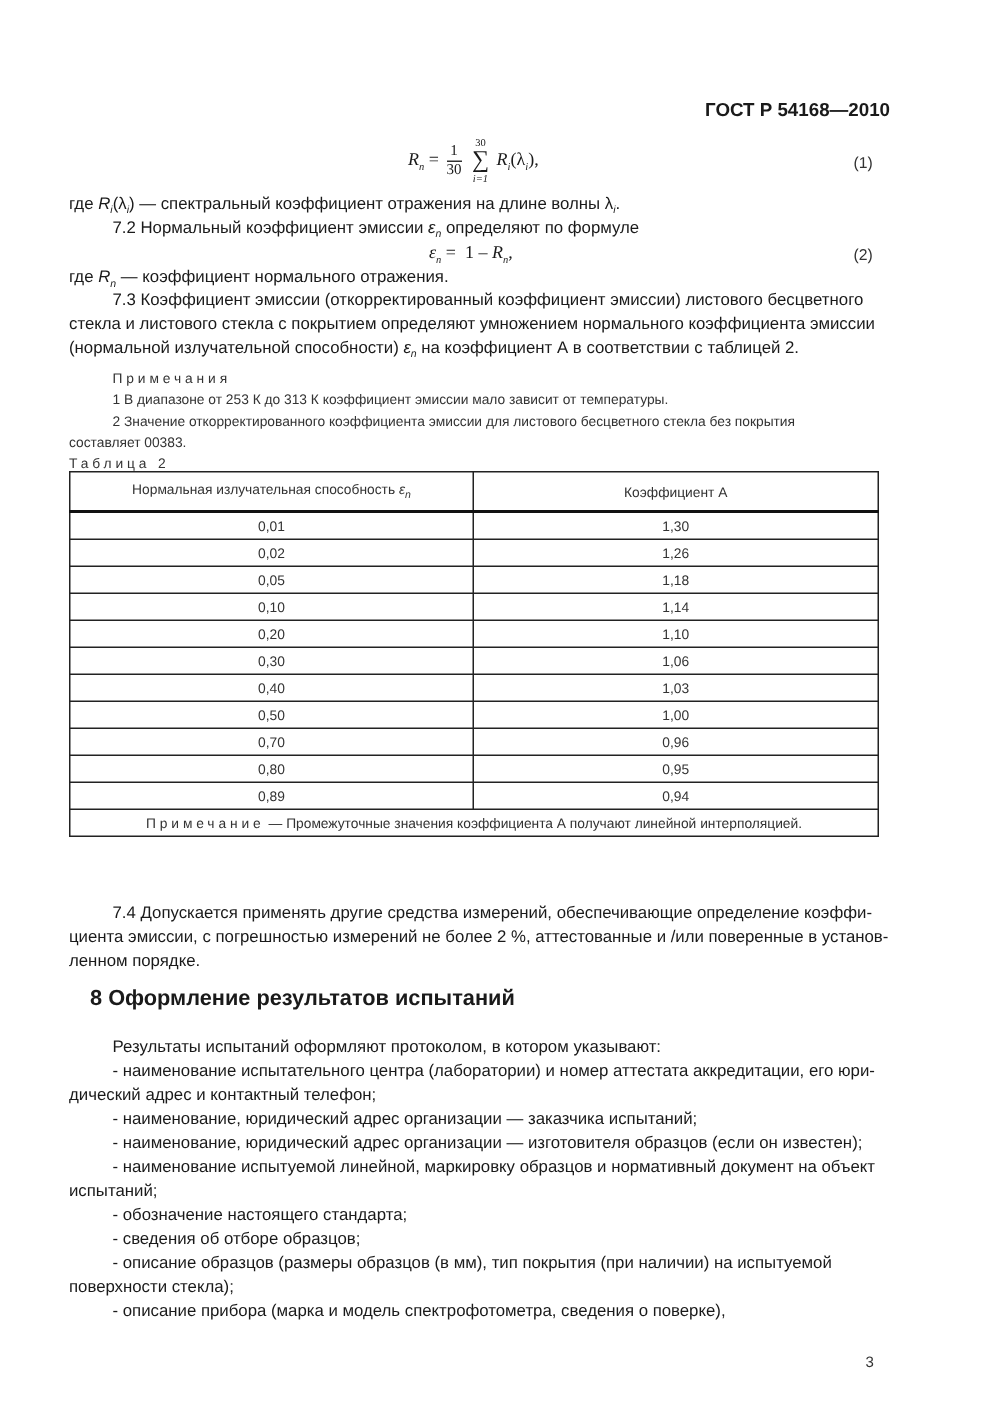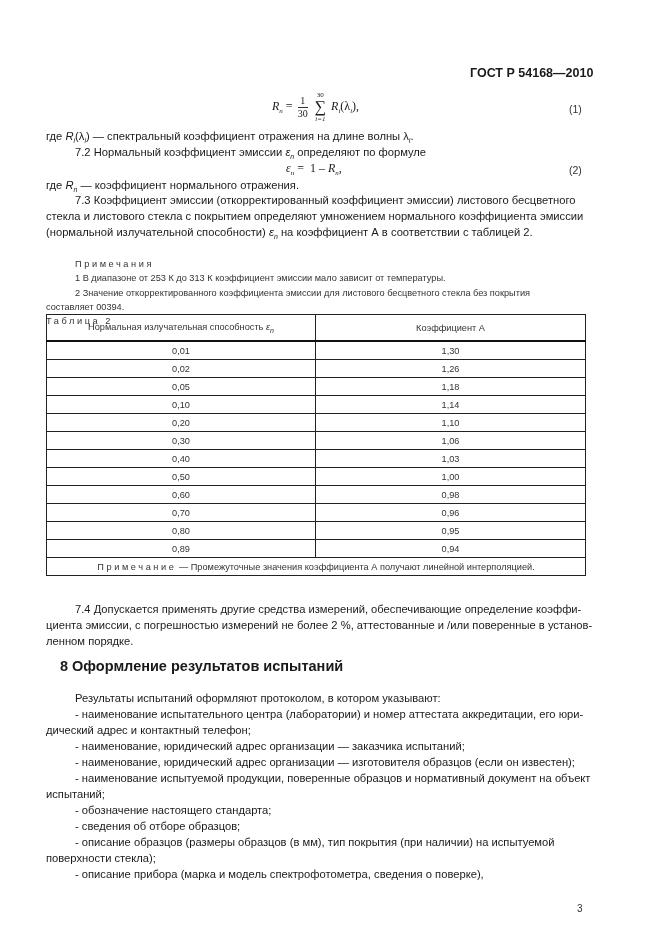--- a/index.html
+++ b/index.html
@@ -4,21 +4,21 @@
 <style>
   html, body { margin: 0; padding: 0; background: #ffffff; }
   body {
     width: 661px; height: 936px; position: relative; overflow: hidden;
     font-family: "Liberation Sans", sans-serif; color: #1a1a1a;
   }
   .page { position: absolute; left: 0; top: 0; width: 661px; height: 936px; }
   .abs { position: absolute; white-space: nowrap; }
   .doc-code { left: 470px; top: 66px; font-weight: bold; font-size: 12.5px; }
   .body-text { font-size: 11.2px; line-height: 16px; }
-  .small-text { font-size: 9.2px; line-height: 14px; color: #333; margin-top: 12px; }
+  .small-text { font-size: 9.2px; line-height: 14px; color: #333; }
   .spaced { letter-spacing: 2.6px; }
   .formula { font-family: "Liberation Serif", serif; font-size: 12px; }
   .eqno { font-size: 10.5px; color: #333; }
   .it { font-style: italic; }
   sub { font-size: 7px; }
   .frac { display: inline-block; vertical-align: middle; text-align: center; font-size: 10px; line-height: 12px; margin: 0 2px; }
   .frac .num { display: block; border-bottom: 1px solid #333; padding: 0 2px; }
   .frac .den { display: block; }
   .sum { display: inline-block; vertical-align: middle; text-align: center; line-height: 10px; margin: 0 2px; }
   .sum .lim { display: block; font-size: 7px; }
@@ -69,21 +69,21 @@
 
   <div class="abs body-text" style="left:75px; top:192px;text-align:right;">7.3   Коэффициент эмиссии (откорректированный коэффициент эмиссии) листового бесцветного</div>
   <div class="abs body-text" style="left:46px; top:208px;">стекла и листового стекла с покрытием определяют умножением нормального коэффициента эмиссии</div>
   <div class="abs body-text" style="left:46px; top:224px;">
     <span>(нормальной излучательной способности) </span><span class="it">ε</span><sub class="it">n</sub><span> на коэффициент А в соответствии с таблицей 2.</span>
   </div>
 
   <div class="abs small-text spaced" style="left:75px; top:245px;">Примечания</div>
   <div class="abs small-text" style="left:75px; top:259px;">1  В диапазоне от 253 К до 313 К коэффициент эмиссии мало зависит от температуры.</div>
   <div class="abs small-text" style="left:75px; top:274px;">2  Значение откорректированного коэффициента эмиссии для листового бесцветного стекла без покрытия</div>
-  <div class="abs small-text" style="left:46px; top:288px;">составляет 00394.</div>
+  <div class="abs small-text" style="left:46px; top:288px;">составляет 00383.</div>
 
   <div class="abs small-text spaced" style="left:46px; top:302px;">Таблица 2</div>
 
   <table class="tbl">
     <tbody>
         <tr class="head">
       <td class="col1">
         <span>Нормальная излучательная способность </span><span class="it">ε</span><sub class="it">n</sub>
       </td>
       <td>Коэффициент А</td>
@@ -116,24 +116,20 @@
         </tr>
         <tr>
           <td class="col1">0,40</td>
           <td>1,03</td>
         </tr>
         <tr>
           <td class="col1">0,50</td>
           <td>1,00</td>
         </tr>
         <tr>
-          <td class="col1">0,60</td>
-          <td>0,98</td>
-        </tr>
-        <tr>
           <td class="col1">0,70</td>
           <td>0,96</td>
         </tr>
         <tr>
           <td class="col1">0,80</td>
           <td>0,95</td>
         </tr>
         <tr>
           <td class="col1">0,89</td>
           <td>0,94</td>
@@ -152,21 +148,21 @@
   <div class="abs body-text" style="left:46px; top:617px;">циента эмиссии, с погрешностью измерений не более 2 %, аттестованные и /или поверенные в установ-</div>
   <div class="abs body-text" style="left:46px; top:633px;">ленном порядке.</div>
 
   <div class="abs section-heading">8  Оформление результатов испытаний</div>
   <div class="abs body-text" style="left:75px; top:690px;">Результаты испытаний оформляют протоколом, в котором указывают:</div>
   <div id="section8-list">
       <div class="abs body-text" style="left: 75px; top: 706px;">-  наименование испытательного центра (лаборатории) и номер аттестата аккредитации, его юри-</div>
       <div class="abs body-text" style="left: 46px; top: 722px;">дический адрес и контактный телефон;</div>
       <div class="abs body-text" style="left: 75px; top: 738px;">-  наименование, юридический адрес организации — заказчика испытаний;</div>
       <div class="abs body-text" style="left: 75px; top: 754px;">-  наименование, юридический адрес организации — изготовителя образцов (если он известен);</div>
-      <div class="abs body-text" style="left: 75px; top: 770px;">-  наименование испытуемой продукции, поверенные образцов и нормативный документ на объект</div>
+      <div class="abs body-text" style="left: 75px; top: 770px;">-  наименование испытуемой линейной, маркировку образцов и нормативный документ на объект</div>
       <div class="abs body-text" style="left: 46px; top: 786px;">испытаний;</div>
       <div class="abs body-text" style="left: 75px; top: 802px;">-  обозначение настоящего стандарта;</div>
       <div class="abs body-text" style="left: 75px; top: 818px;">-  сведения об отборе образцов;</div>
       <div class="abs body-text" style="left: 75px; top: 834px;">-  описание образцов (размеры образцов (в мм), тип покрытия (при наличии) на испытуемой</div>
       <div class="abs body-text" style="left: 46px; top: 850px;">поверхности стекла);</div>
       <div class="abs body-text" style="left: 75px; top: 866px;">-  описание прибора (марка и модель спектрофотометра, сведения о поверке),</div>
     </div>
 
   <div class="abs page-num">3</div>
 </div>

